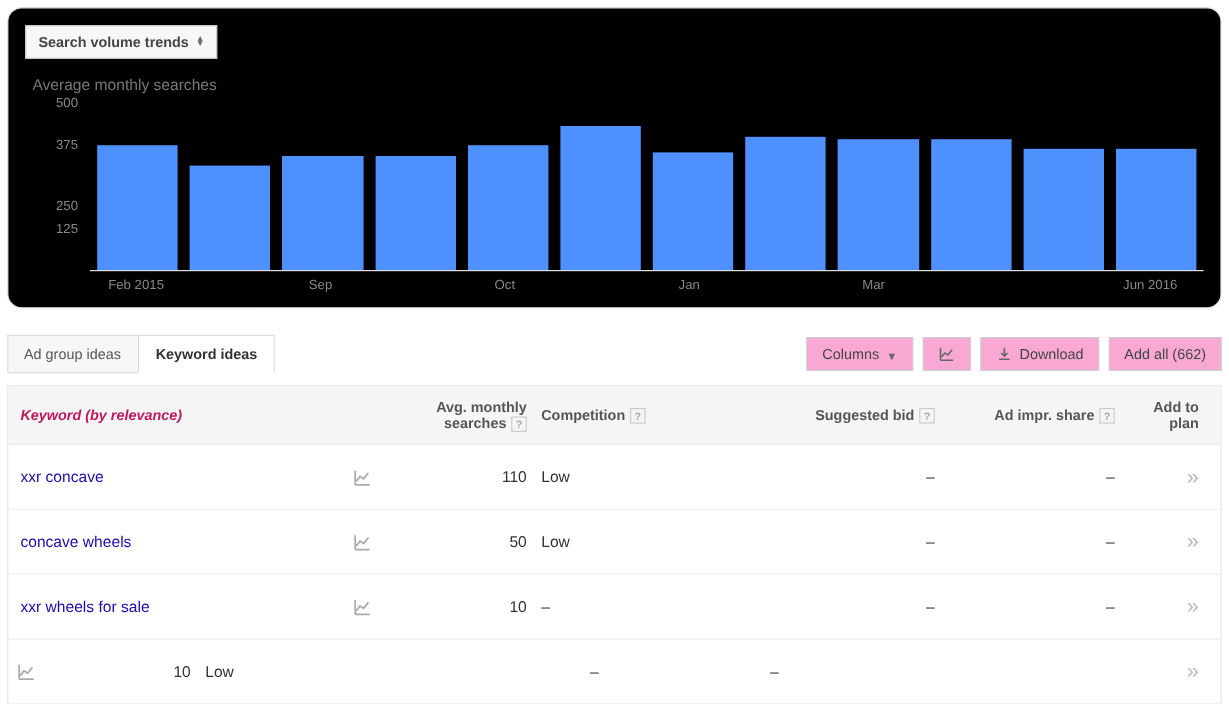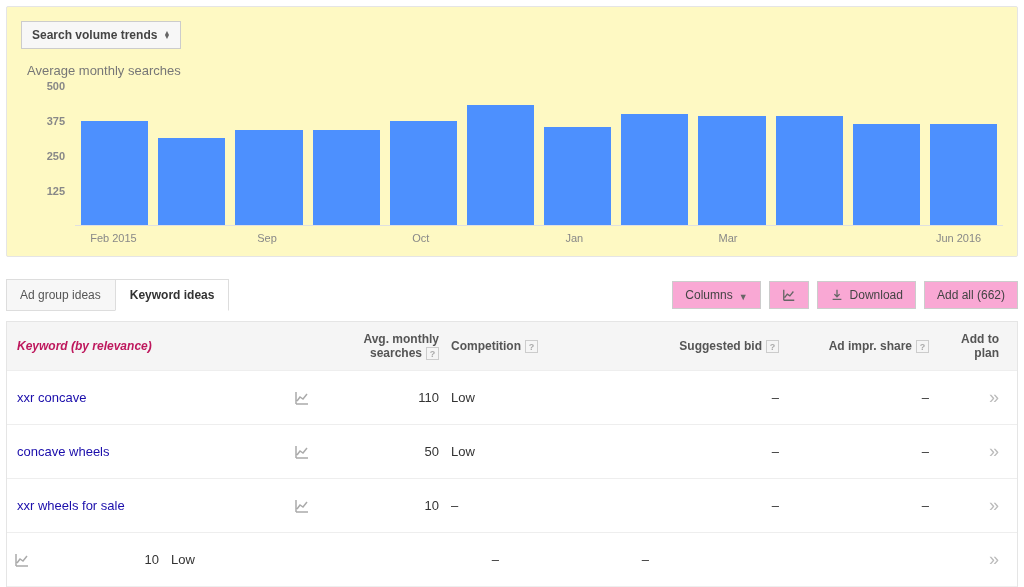--- a/index.html
+++ b/index.html
@@ -1,22 +1,22 @@
 <!DOCTYPE html>
 <html><head>
 <meta charset="utf-8">
 <style>
 * { box-sizing: border-box; margin: 0; padding: 0; }
 body { font-family: Arial, sans-serif; font-size: 13px; color: #333; background: #fff; padding: 6px; }
 
 .chart-card {
   border: 1px solid #e5e5e5;
-  border-radius: 2px;
+  border-radius: 12px;
   padding: 14px 14px 10px 14px;
-  background: #fef9c3;
+  background: #000000;
 }
 .dropdown-btn {
   display: inline-flex;
   align-items: center;
   gap: 6px;
   border: 1px solid #ccc;
   background: #f7f7f7;
   padding: 6px 10px;
   font-size: 12px;
   font-weight: bold;
@@ -31,21 +31,20 @@
   color: #666;
 }
 .chart-subtitle {
   margin: 14px 0 8px 6px;
   color: #777;
   font-size: 13px;
 }
 .chart-area {
   display: flex;
   gap: 6px;
-  font-weight: bold;
 }
 .y-axis {
   width: 48px;
   position: relative;
   height: 140px;
 }
 .y-tick {
   position: absolute;
   right: 4px;
   font-size: 11px;
@@ -176,21 +175,21 @@
         <span>▲</span>
         <span>▼</span>
       </span>
   </button>
   <div class="chart-subtitle">Average monthly searches</div>
 
   <div class="chart-area">
     <div class="y-axis" id="y-axis">
         <div class="y-tick" style="top: 0px;">500</div>
         <div class="y-tick" style="top: 35px;">375</div>
-        <div class="y-tick" style="top: 70px;">250</div>
+        <div class="y-tick" style="top: 86px;">250</div>
         <div class="y-tick" style="top: 105px;">125</div>
       </div>
     <div class="plot" id="plot">
         <div class="bar" style="height: 103.6px;"></div>
         <div class="bar" style="height: 86.8px;"></div>
         <div class="bar" style="height: 95.2px;"></div>
         <div class="bar" style="height: 95.2px;"></div>
         <div class="bar" style="height: 103.6px;"></div>
         <div class="bar" style="height: 120.4px;"></div>
         <div class="bar" style="height: 98px;"></div>

